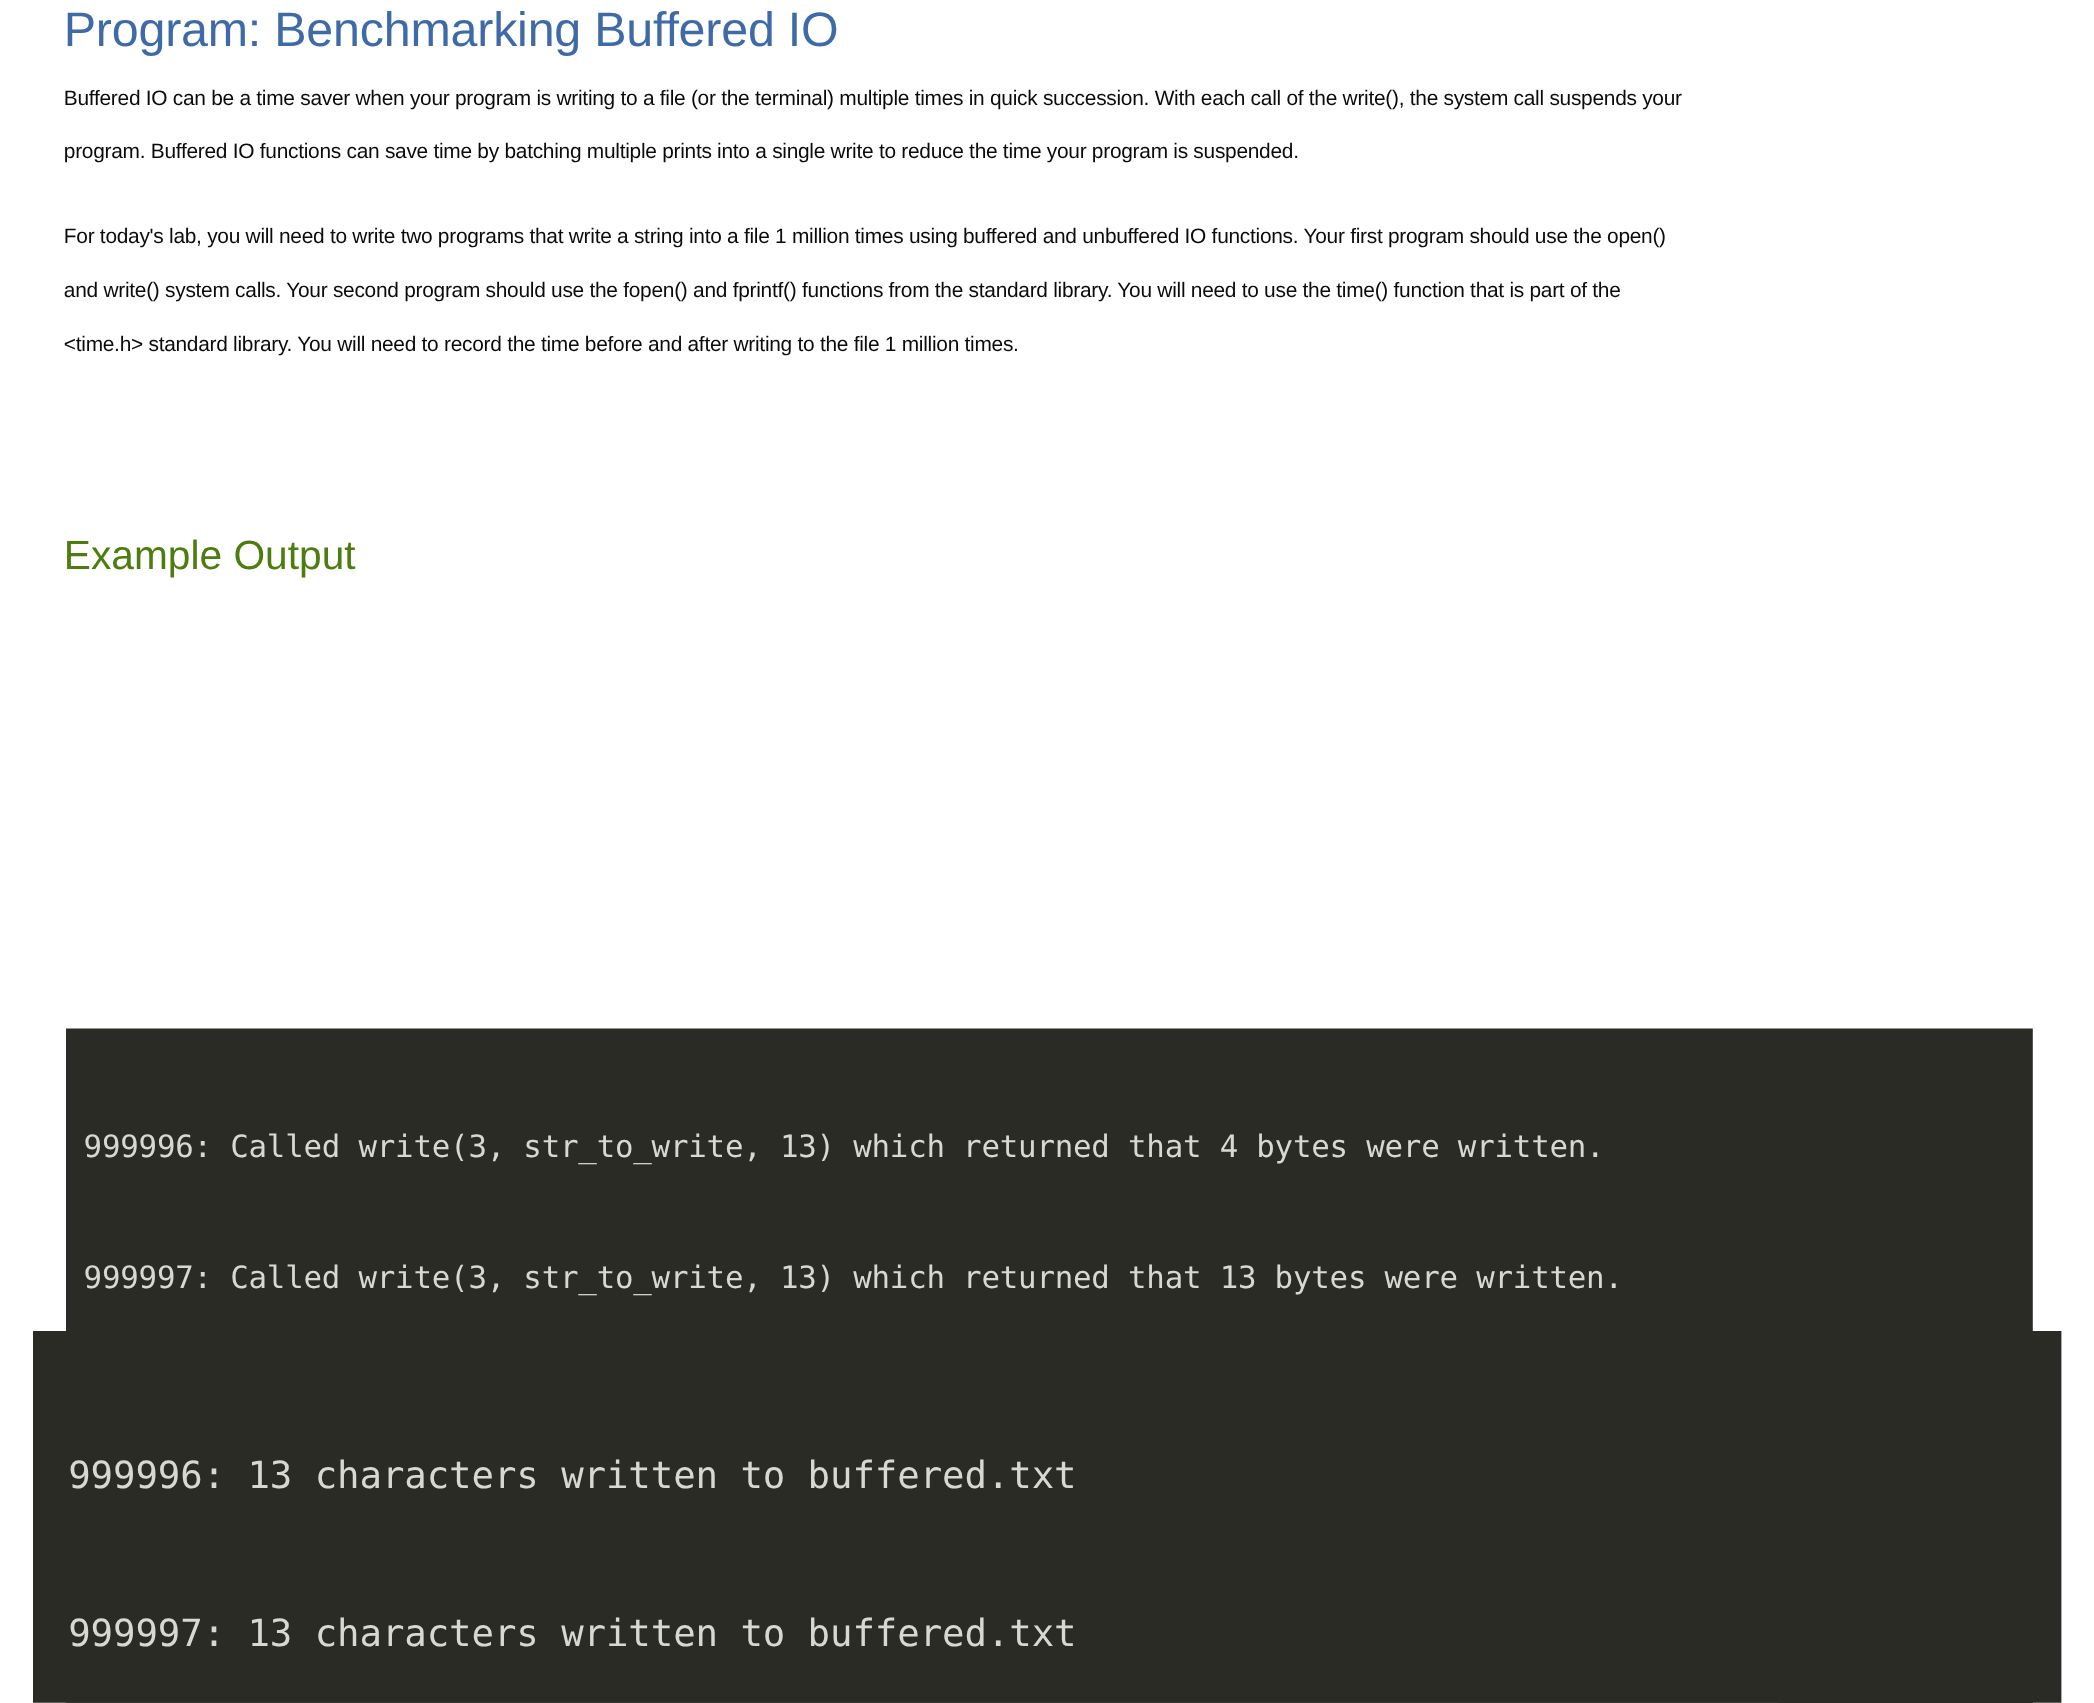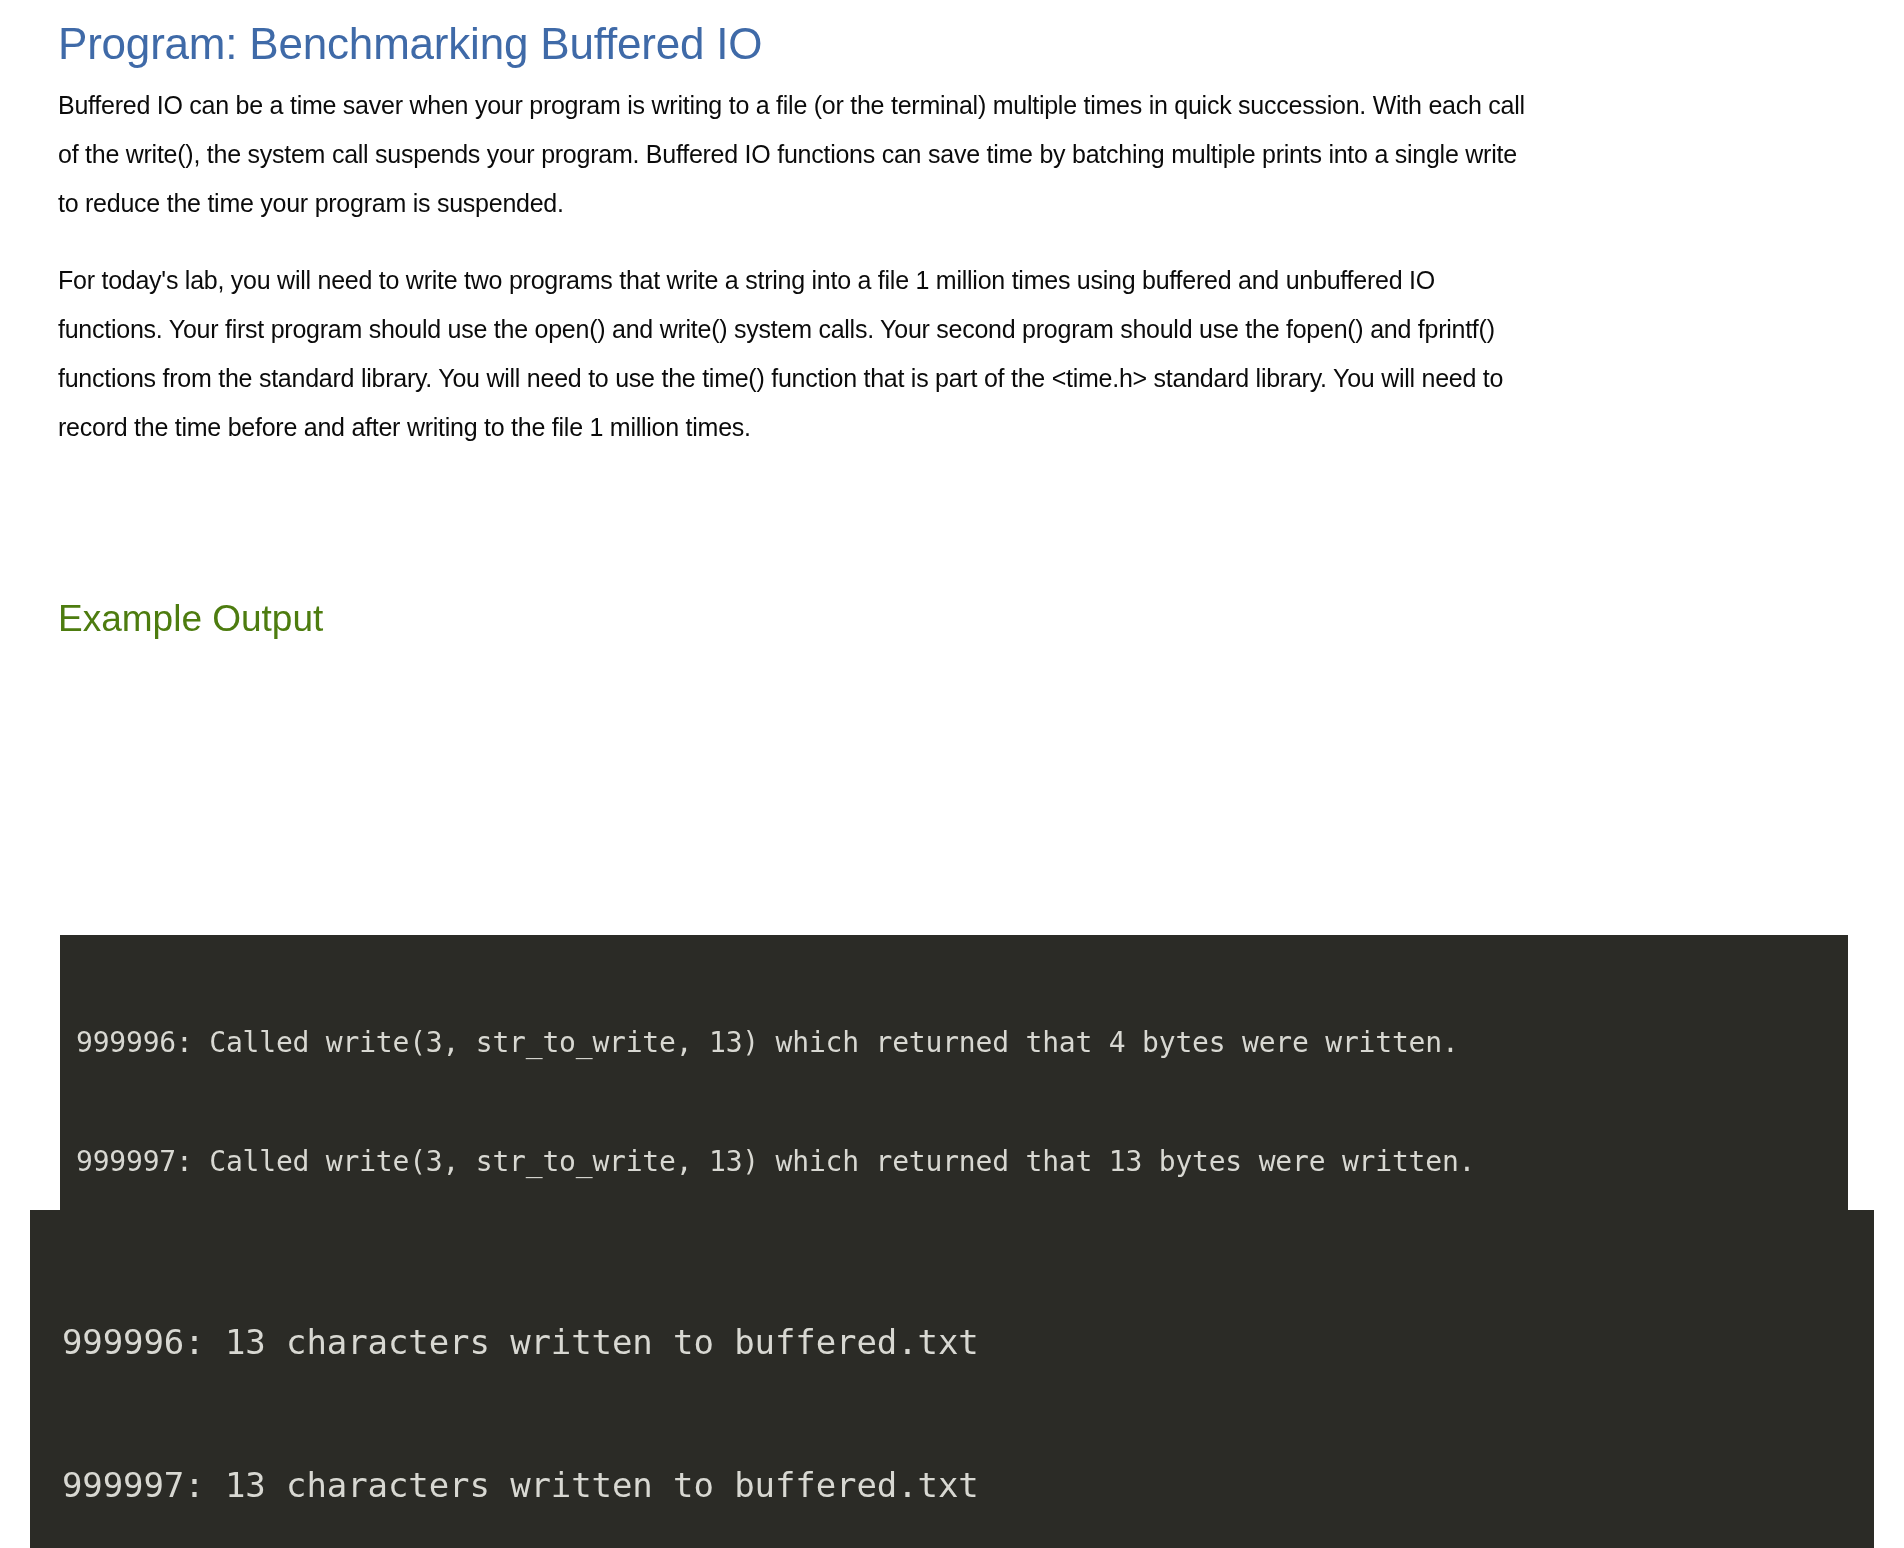--- a/index.html
+++ b/index.html
@@ -25,36 +25,36 @@
     box-sizing: border-box;
   }
   h1.page-title {
     color: #3f6aa8;
     font-family: "Liberation Sans", sans-serif;
     font-weight: 400;
     font-size: 44px;
     line-height: 1.05;
     letter-spacing: -0.2px;
     margin: 0;
-    padding-top: 21px;
+    padding-top: 5px;
   }
   h2.section-title {
     color: #4d7c0f;
     font-family: "Liberation Sans", sans-serif;
     font-weight: 400;
     font-size: 37px;
     line-height: 1.05;
     margin: 0;
     padding: 0 0 6px 0;
   }
   p.body-par {
     color: #0b0b0b;
     font-family: "Liberation Sans", sans-serif;
     font-weight: 400;
-    font-size: 25px;
+    font-size: 19px;
     line-height: 49px;
     margin: 0 0 28px 0;
     max-width: 1480px;
     letter-spacing: -0.25px;
   }
   p.body-par:first-of-type {
     margin-top: 14px;
   }
   .spacer-gap {
     height: 120px;

